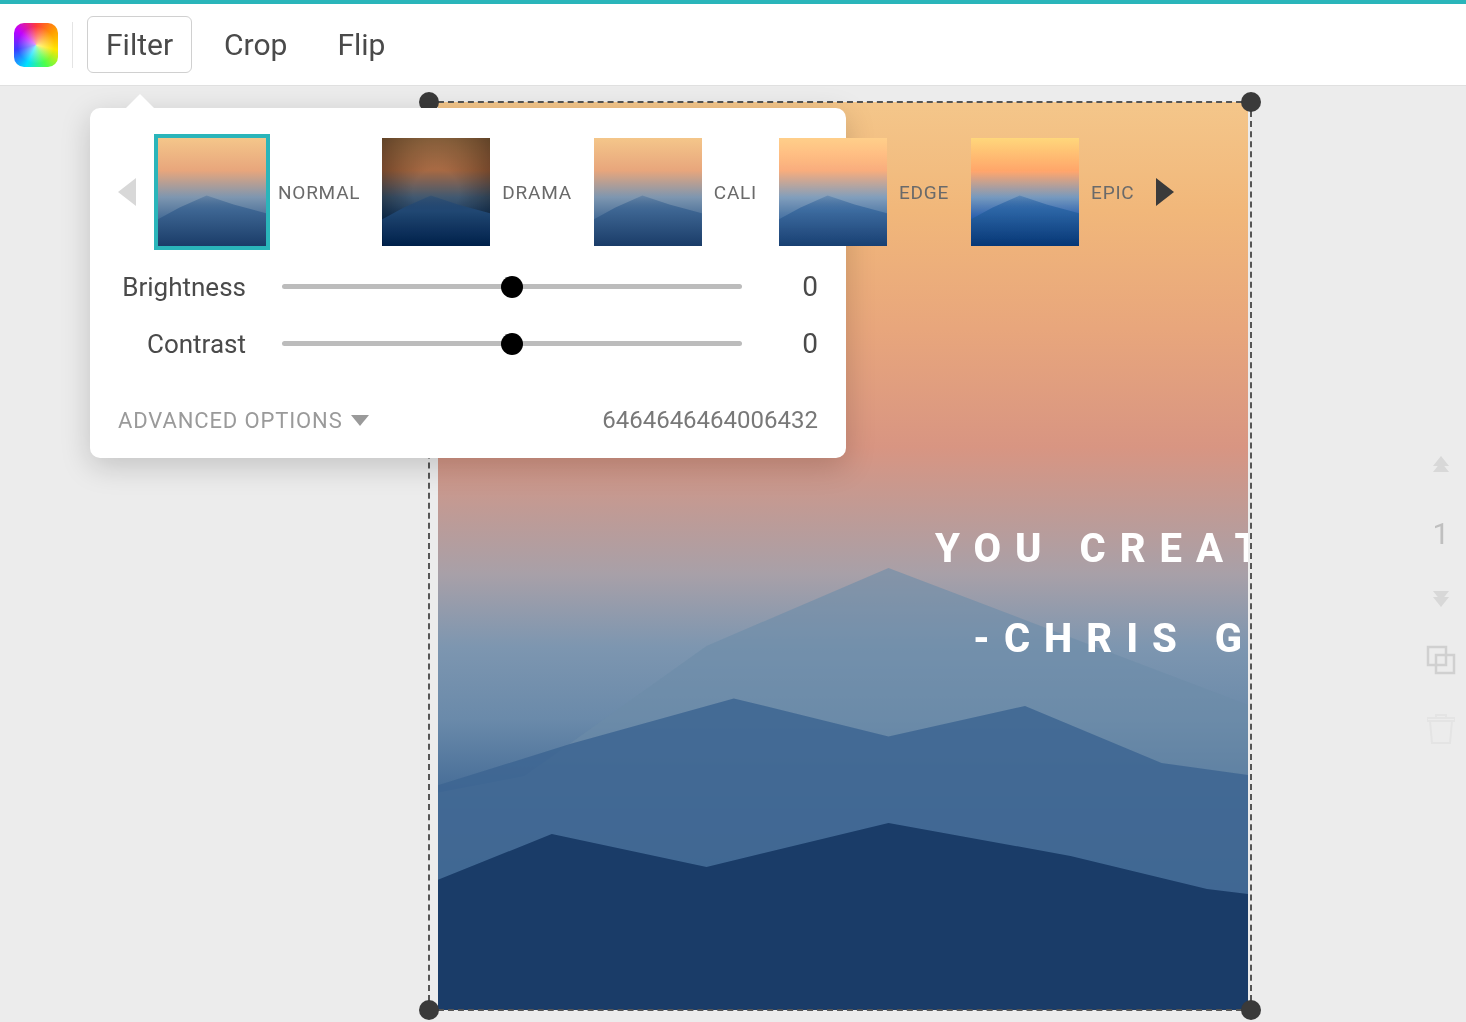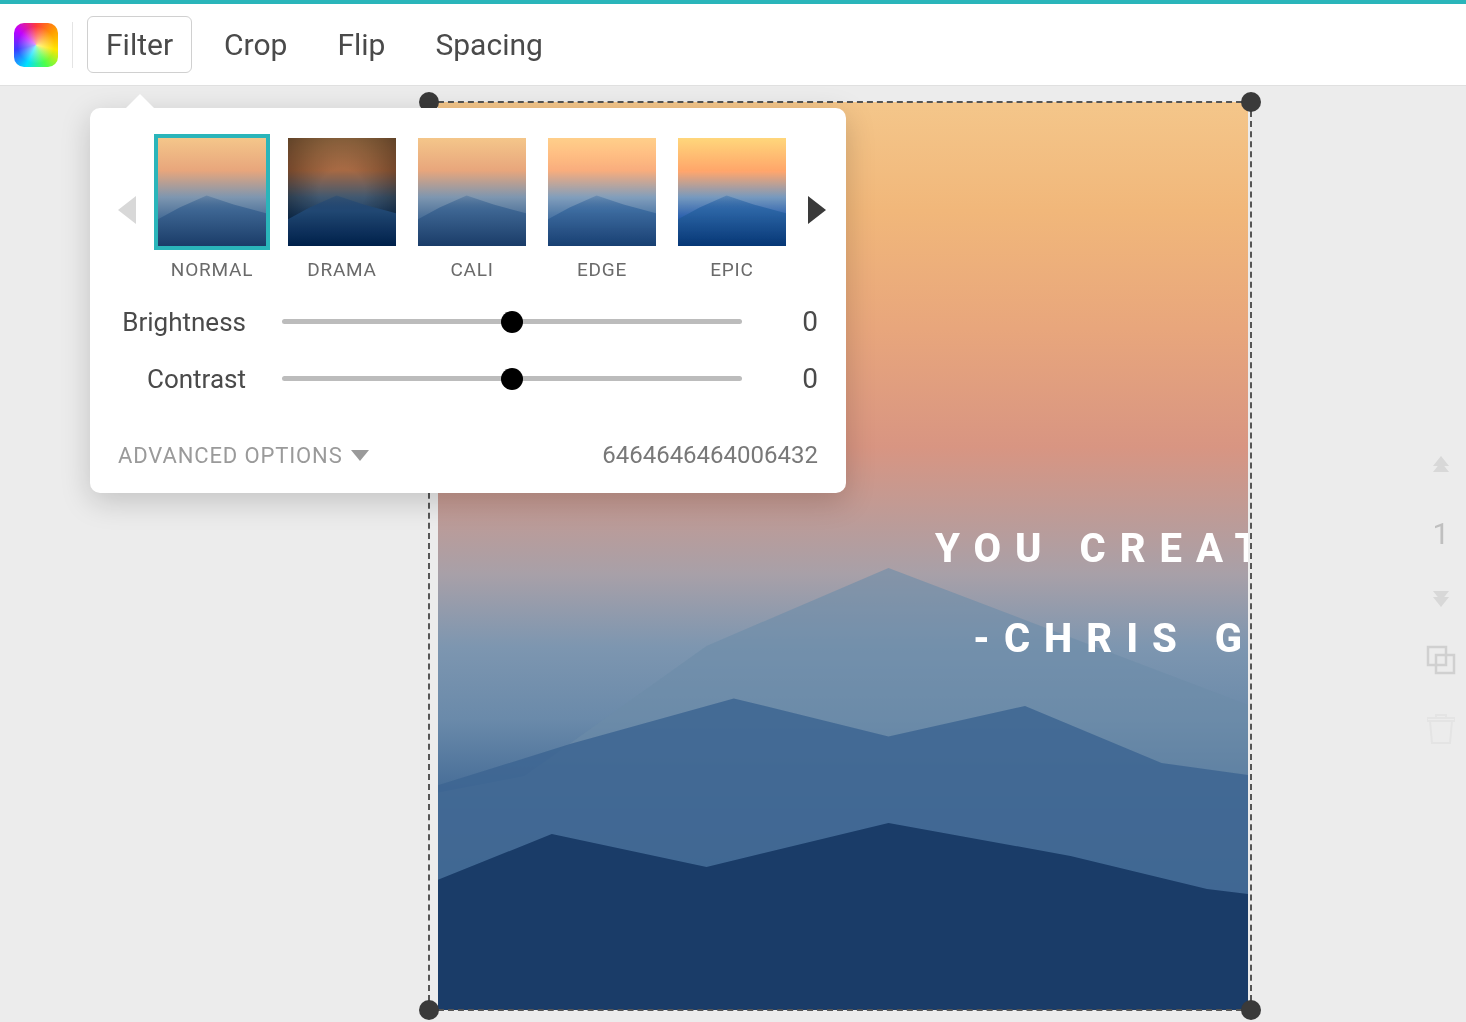--- a/index.html
+++ b/index.html
@@ -177,21 +177,21 @@
   border-bottom: 14px solid transparent;
   border-right: 18px solid #d8d8d8;
 }
 .arrow-right {
   border-top: 14px solid transparent;
   border-bottom: 14px solid transparent;
   border-left: 18px solid #3a3a3a;
 }
 .filter-item {
   display: flex;
-  flex-direction: column;
+  flex-direction: row;
   align-items: center;
   gap: 12px;
   cursor: pointer;
 }
 .thumb {
   width: 108px;
   height: 108px;
   background: linear-gradient(to bottom, #f4c68a 0%, #e8a67c 30%, #7d96b0 55%, #3d6592 78%, #1a3c68 100%);
   position: relative;
   overflow: hidden;
@@ -299,21 +299,20 @@
 <body>
 
 <div class="top-bar"></div>
 
 <div class="toolbar">
   <div class="logo"></div>
   <div class="toolbar-divider"></div>
   <div class="toolbar-btn active">Filter</div>
   <div class="toolbar-btn">Crop</div>
   <div class="toolbar-btn">Flip</div>
-  <div class="toolbar-btn">Spacing</div>
 </div>
 
 <div class="canvas-area">
 
   <div class="canvas-image">
     <div class="mountain-back"></div>
     <div class="mountain-mid"></div>
     <div class="mountain-front"></div>
 
     <div class="canvas-text txt-youcreate">

